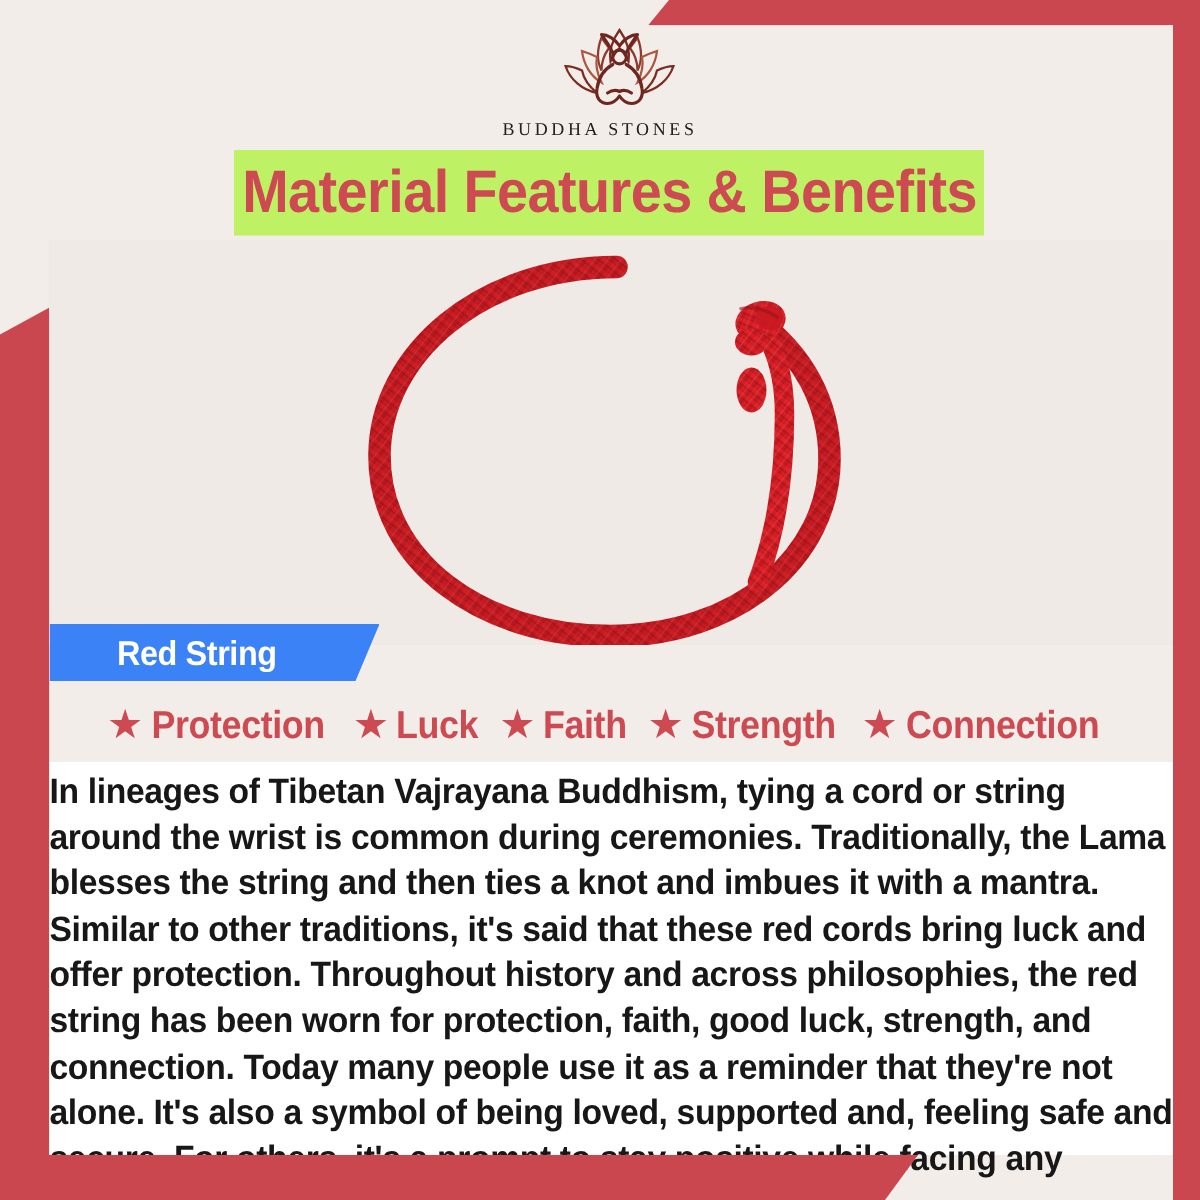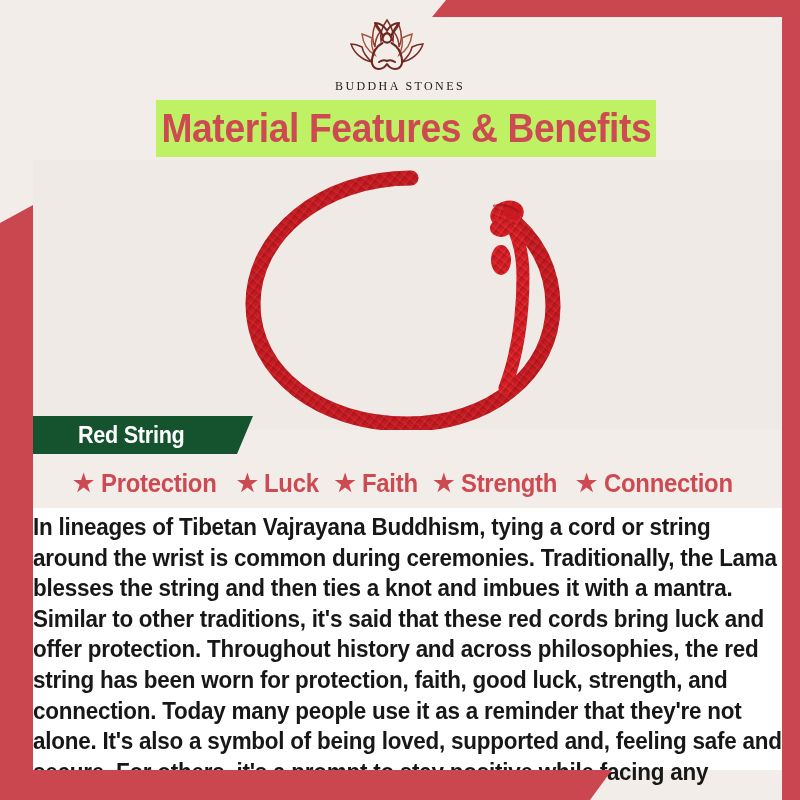--- a/index.html
+++ b/index.html
@@ -35,21 +35,21 @@
   .frame-bottom {
     position:absolute; left:0; bottom:0; width:612px; height:30px;
     background:#CB4750;
     clip-path:polygon(0 0, 100% 0, calc(100% - 22px) 100%, 0 100%);
   }
 
   
   .header { position:absolute; left:0; top:0; width:800px; height:105px; }
   .logo-wrap {
     position:absolute; left:50%; top:14px; transform:translateX(-50%);
-    display:flex; flex-direction:column; align-items:flex-start;
+    display:flex; flex-direction:column; align-items:flex-end;
   }
   .logo-mark { width:104px; height:62px; display:block; }
   .logo-word {
     font-family:"Liberation Serif", serif;
     font-size:12px; letter-spacing:2.4px; color:#23201E;
     margin-top:3px; white-space:nowrap;
   }
 
   
   .title-band {
@@ -66,21 +66,21 @@
   
   .hero {
     position:absolute; left:33px; top:160px; width:749px; height:270px;
     background:#EFEAE6; overflow:hidden;
   }
   .bracelet { position:absolute; left:168px; top:-4px; }
 
   
   .ribbon {
     position:absolute; left:33px; top:416px; width:220px; height:38px;
-    background:#14532d;
+    background:#3b82f6;
     clip-path:polygon(0 0, 100% 0, calc(100% - 16px) 100%, 0 100%);
     display:flex; align-items:center;
   }
   .ribbon-label {
     color:#FFFFFF; font-size:23px; font-weight:bold;
     margin-left:45px; letter-spacing:-0.3px;
     transform:scaleX(0.94); transform-origin:left center;
   }
 
   

